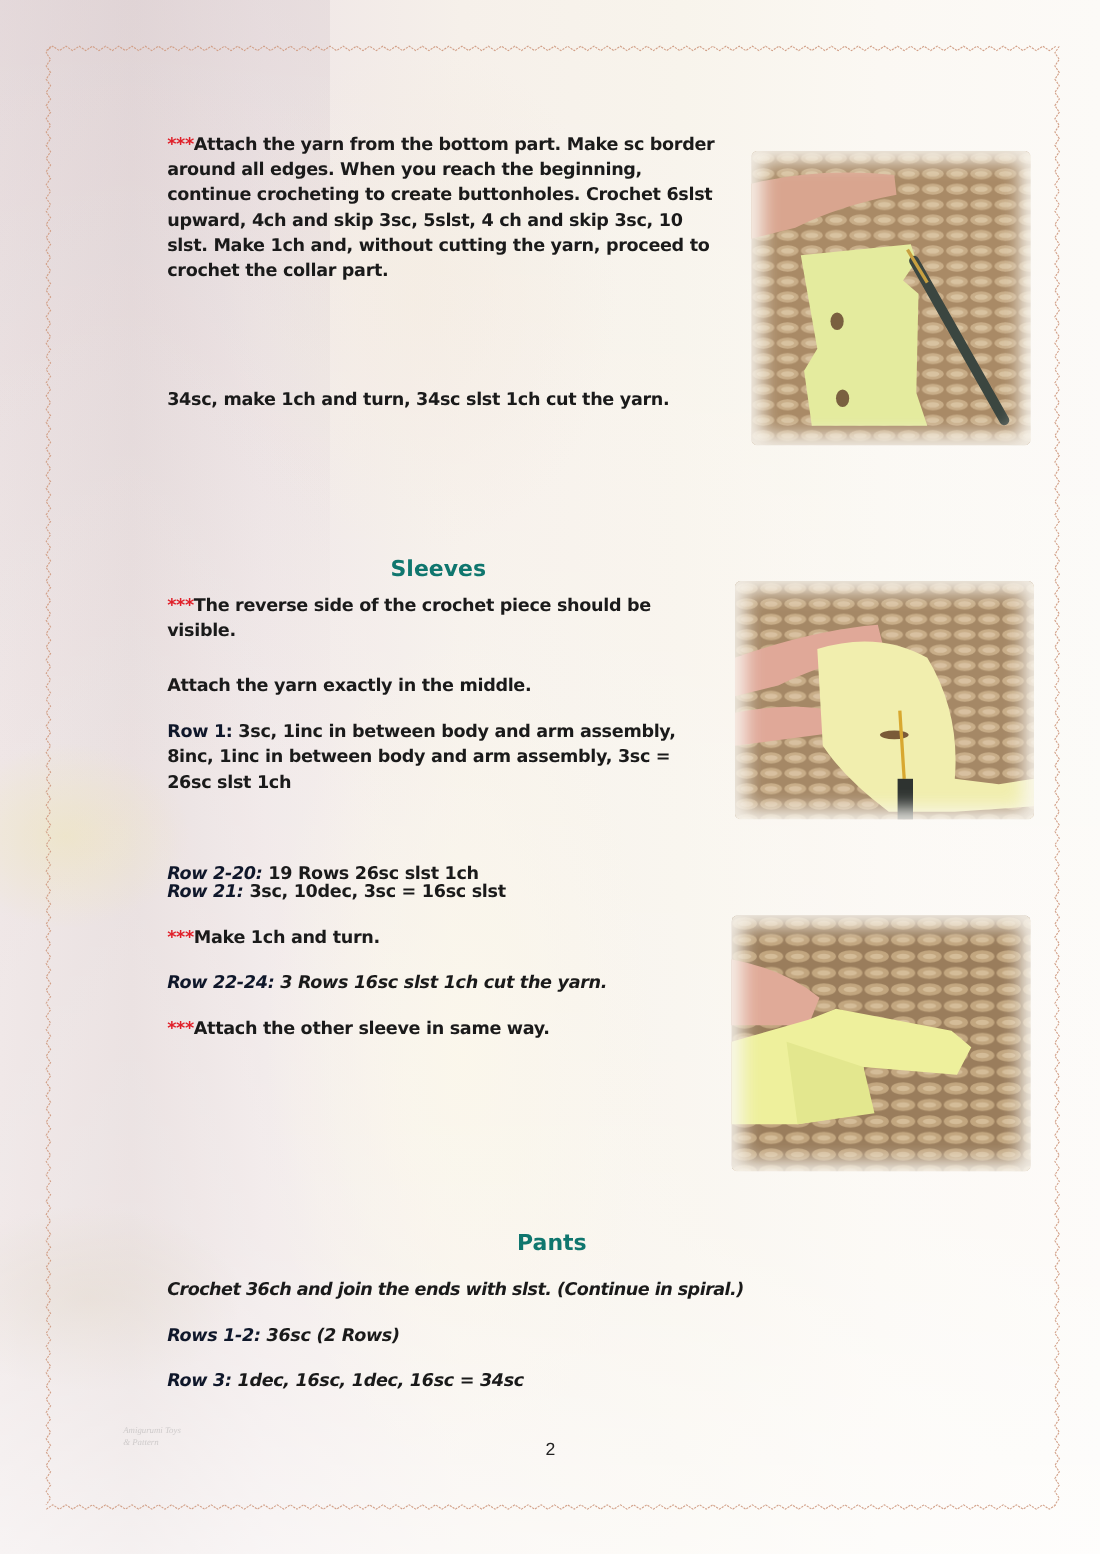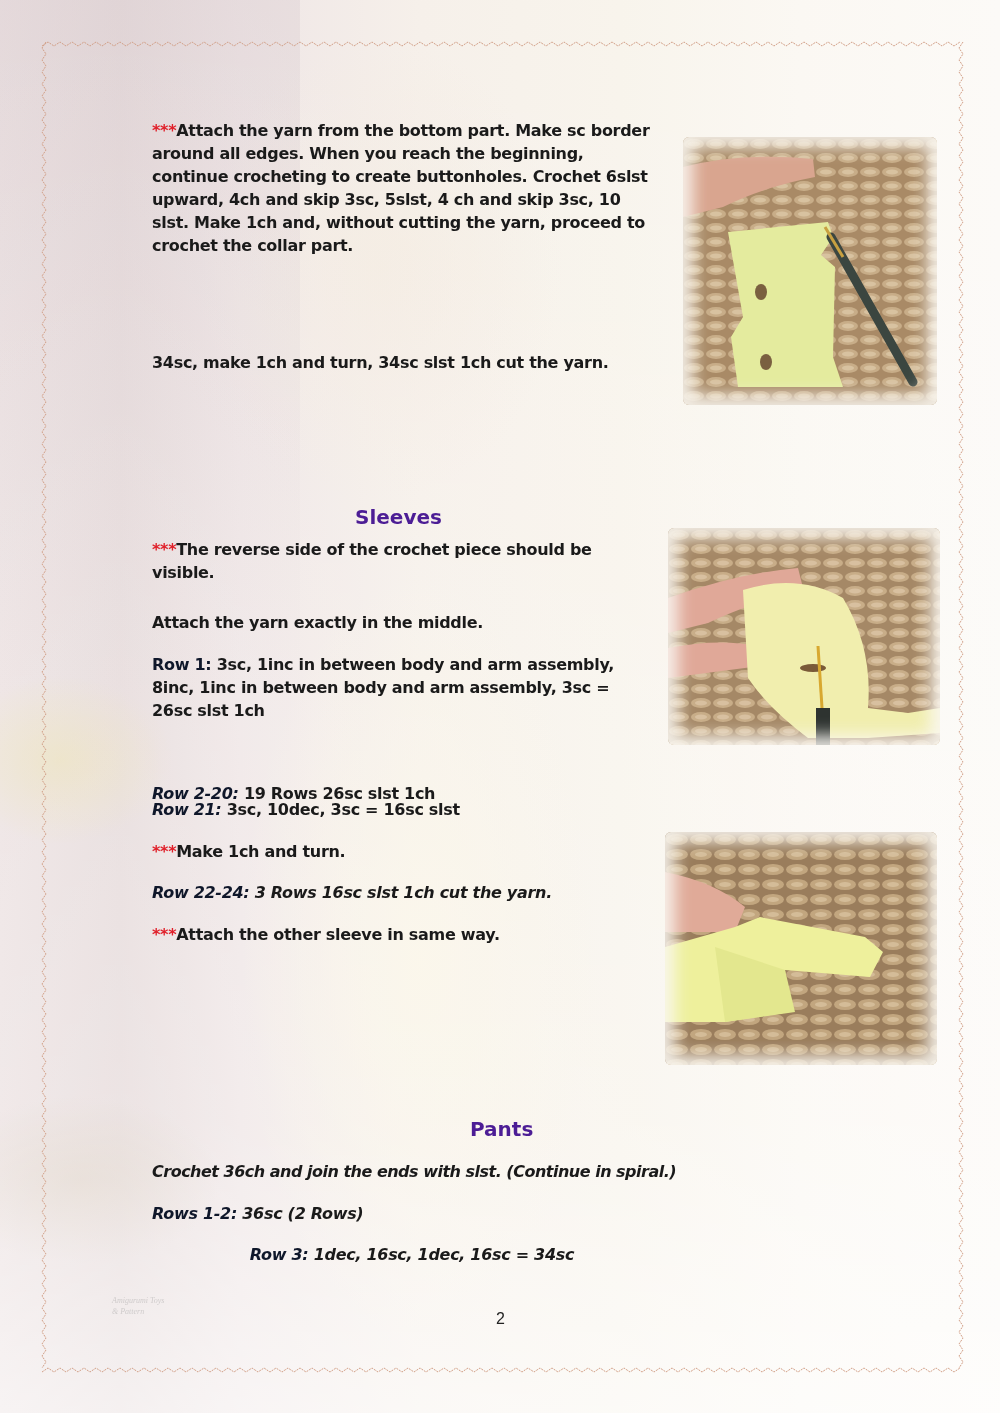--- a/index.html
+++ b/index.html
@@ -36,21 +36,21 @@
   .zig.right { left: 957px; top: 42px; height: 1326px; }
   .zig svg { display: block; width: 100%; height: 100%; }
   .para {
     position: absolute; left: 152px; font-size: 16px; line-height: 23px;
     color: #1a1a1a; font-weight: bold; letter-spacing: -0.3px;
   }
   .red { color: #e0202a; }
   .dkred { color: #0f172a; }
   .it { font-style: italic; }
   .heading {
-    position: absolute; font-size: 20px; font-weight: bold; color: #4c1d95;
+    position: absolute; font-size: 20px; font-weight: bold; color: #0f766e;
   }
   .photo {
     position: absolute; border-radius: 6px; overflow: hidden;
     box-shadow: 0 0 18px 8px rgba(255,255,255,0.85) inset;
   }
   .photo svg { display: block; width: 100%; height: 100%; }
   .photo .fade {
     position: absolute; inset: 0;
     box-shadow: inset 0 0 16px 10px rgba(250,247,242,0.9);
     pointer-events: none;
@@ -187,21 +187,21 @@
     <path d="M50 115 L120 138 L130 180 L60 190 Z" fill="#e3e78e"></path>
   </svg>
   <div class="fade"></div>
 </div>
 
 <div class="heading" style="left:470px; top:1117px;">Pants</div>
 <div class="para it" style="top:1160px; width:640px; letter-spacing:-0.5px;">Crochet 36ch and join the ends with slst. (Continue in spiral.)</div>
 <div class="para" style="top:1202px; width:520px;">
   <span class="dkred it">Rows 1-2:</span><span class="it"> 36sc (2 Rows)</span>
 </div>
-<div class="para" style="top:1243px; width:520px;text-align:center;">
+<div class="para" style="top:1243px; width:520px;">
   <span class="dkred it">Row 3:</span><span class="it"> 1dec, 16sc, 1dec, 16sc = 34sc</span>
 </div>
 
 <div class="watermark">
   <div class="wm-sub">
     <div>Amigurumi Toys</div>
     <div>&amp; Pattern</div>
   </div>
 </div>
 

